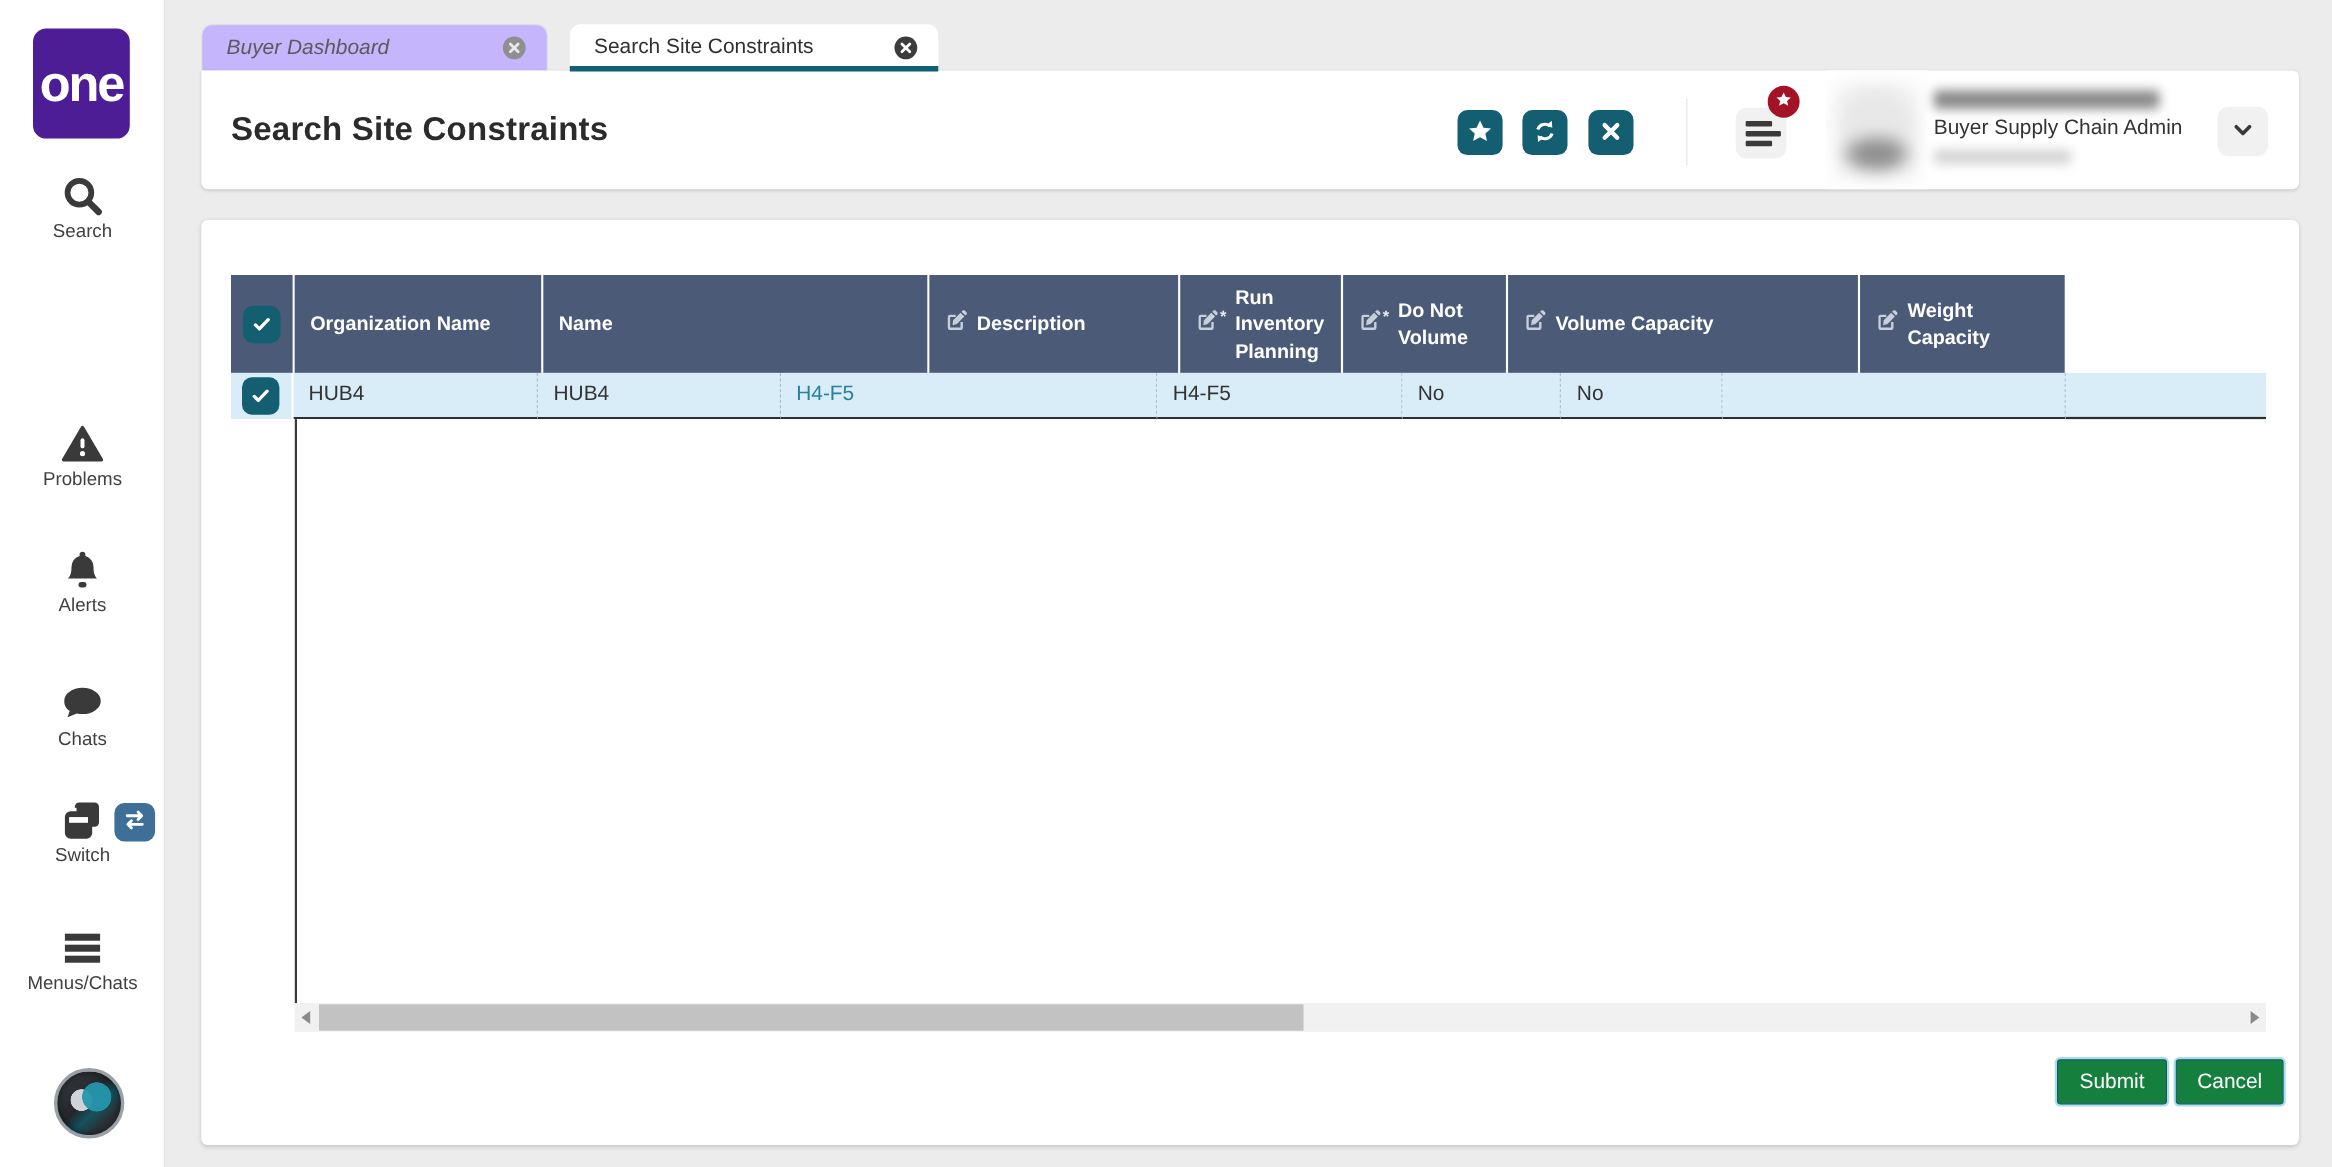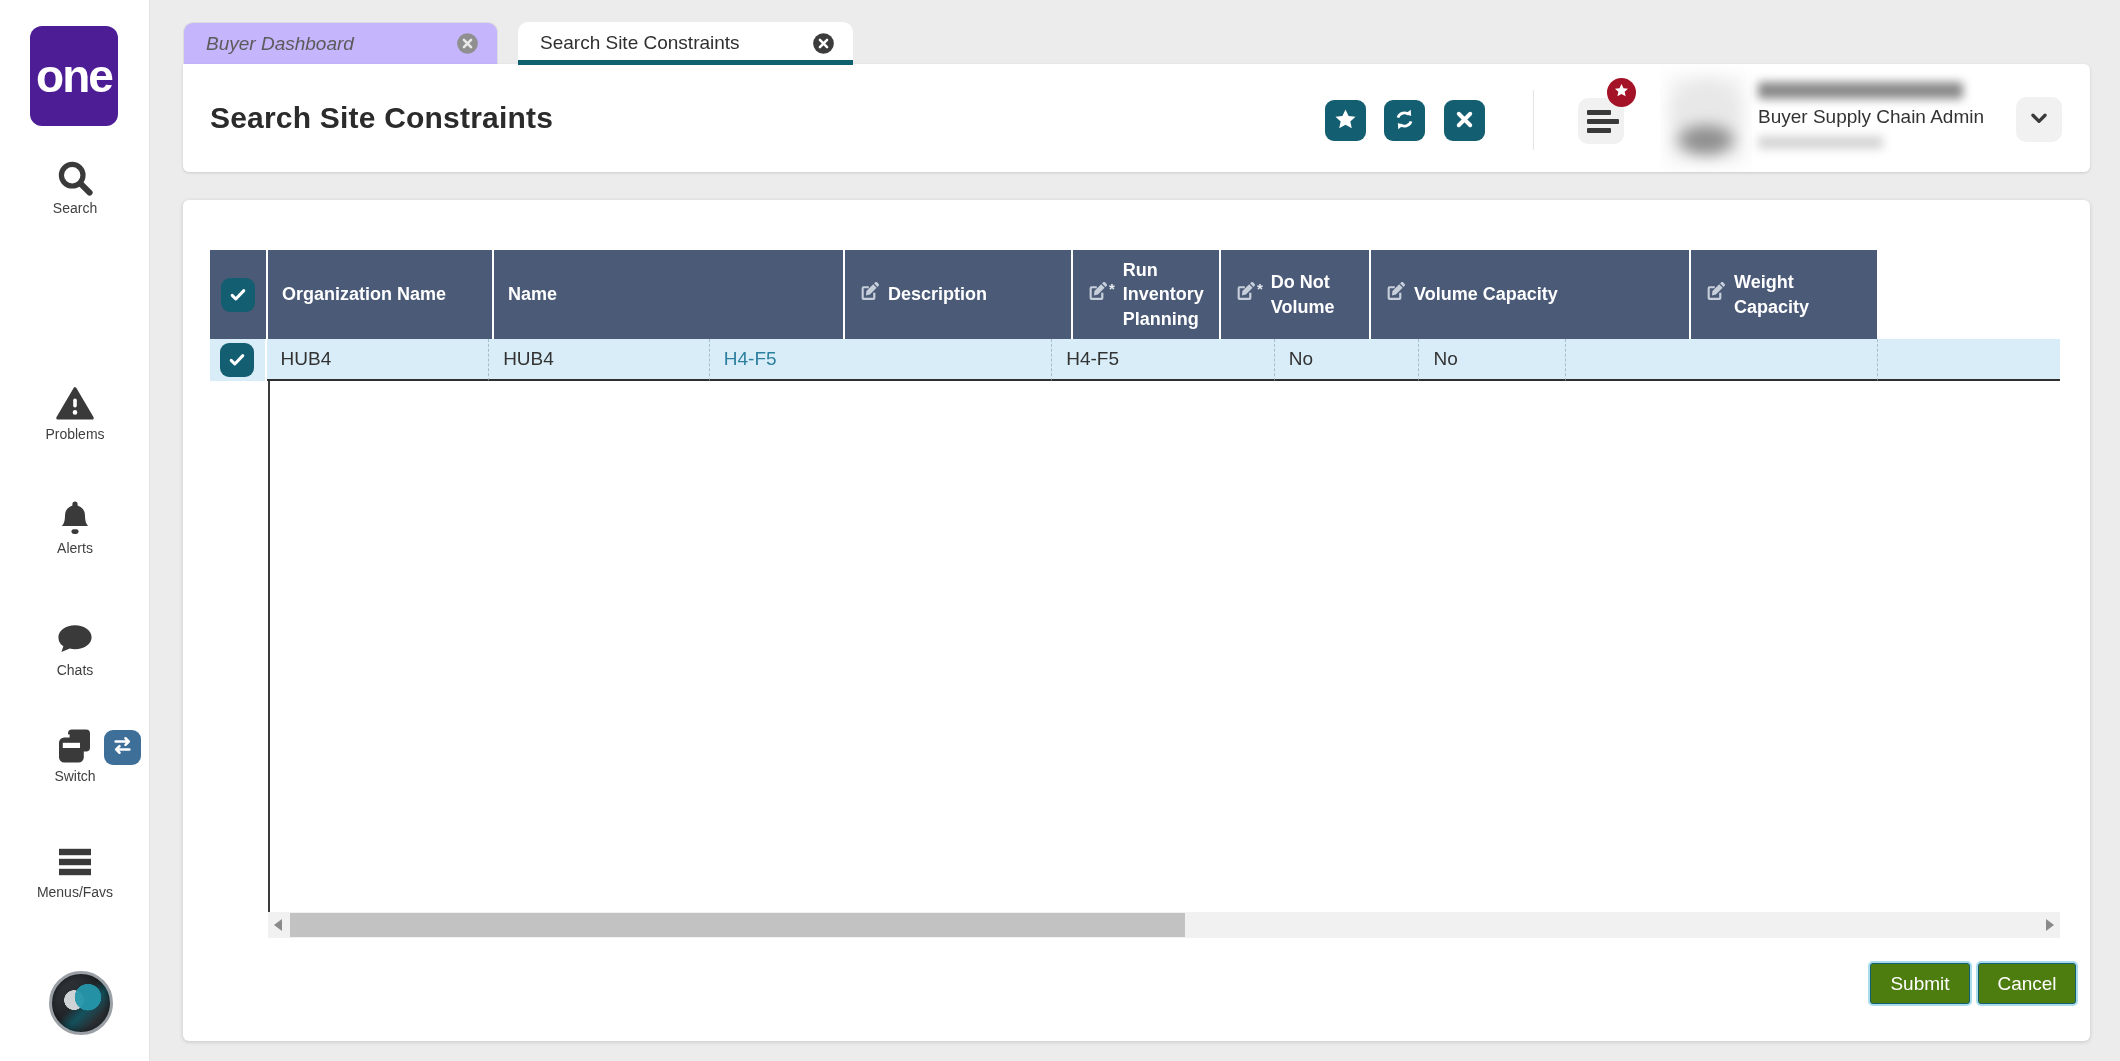--- a/index.html
+++ b/index.html
@@ -19,21 +19,21 @@
   }
   .logo {
     position:absolute; left:30px; top:26px; width:88px; height:100px;
     background:#4c1d95; border-radius:12px; color:#fff;
     display:flex; align-items:center; justify-content:center;
     font-size:46px; font-weight:700; letter-spacing:-2px; cursor:pointer;
   }
   .side-item { position:absolute; left:0; width:150px; text-align:center; color:#3a3a3a; cursor:pointer; }
   .side-item .sicon { display:block; height:42px; }
   .side-item .sicon svg { width:40px; height:40px; }
-  .side-item .slabel { display:block; font-size:14px; color:#3f3f3f; margin-top:0px; }
+  .side-item .slabel { display:block; font-size:17px; color:#3f3f3f; margin-top:0px; }
   .switch-badge {
     position:absolute; left:104px; top:730px; width:37px; height:35px;
     background:#3e6f99; border-radius:9px; display:flex; align-items:center; justify-content:center;
     cursor:pointer; z-index:6;
   }
   .side-avatar {
     position:absolute; left:49px; top:971px; width:64px; height:64px; border-radius:50%;
     border:3px solid #9aa0a6; cursor:pointer;
     background:
       radial-gradient(circle at 62% 40%, rgba(37,150,170,.95) 0 26%, rgba(37,150,170,0) 27%),
@@ -146,21 +146,21 @@
 
   
   .hscroll { position:absolute; left:85px; top:712px; width:1792px; height:26px; background:#f1f1f1; cursor:pointer; }
   .hthumb { position:absolute; left:22px; top:1px; width:895px; height:24px; background:#c2c2c2; cursor:grab; }
   .sarrow { position:absolute; top:7px; width:0; height:0; border-style:solid; cursor:pointer; }
   .sarrow-left  { left:6px;  border-width:6px 8px 6px 0; border-color:transparent #8a8a8a transparent transparent; }
   .sarrow-right { right:6px; border-width:6px 0 6px 8px; border-color:transparent transparent transparent #8a8a8a; }
 
   
   .btn {
-    position:absolute; top:763px; height:41px; background:#4d7c0f; color:#fff; font-size:19px;
+    position:absolute; top:763px; height:41px; background:#15803d; color:#fff; font-size:19px;
     border:1px solid #135e70; border-radius:3px; cursor:pointer;
     box-shadow:0 0 0 2px #aadcec; display:flex; align-items:center; justify-content:center;
     font-family:"Liberation Sans", sans-serif;
   }
   .btn-submit { left:1687px; width:100px; }
   .btn-cancel { left:1795px; width:98px; }
 </style>
 </head>
 <body>
 
@@ -233,21 +233,21 @@
     </div>
 
     <div class="side-item" style="top:842px">
       <span class="sicon">
         <svg viewBox="0 0 20 20">
             <rect x="2" y="3.4" width="16" height="3.2" fill="#3a3a3a"></rect>
             <rect x="2" y="8.4" width="16" height="3.2" fill="#3a3a3a"></rect>
             <rect x="2" y="13.4" width="16" height="3.2" fill="#3a3a3a"></rect>
           </svg>
       </span>
-      <span class="slabel">Menus/Favs</span>
+      <span class="slabel">Menus/Chats</span>
     </div>
 
     <div class="side-avatar"></div>
   </aside>
 
   <div class="tab tab-inactive">
     <span class="tab-label">Buyer Dashboard</span>
     <span class="tab-close">
       <svg viewBox="0 0 20 20">
           <circle cx="10" cy="10" r="9" fill="#8f8f8f"></circle>

